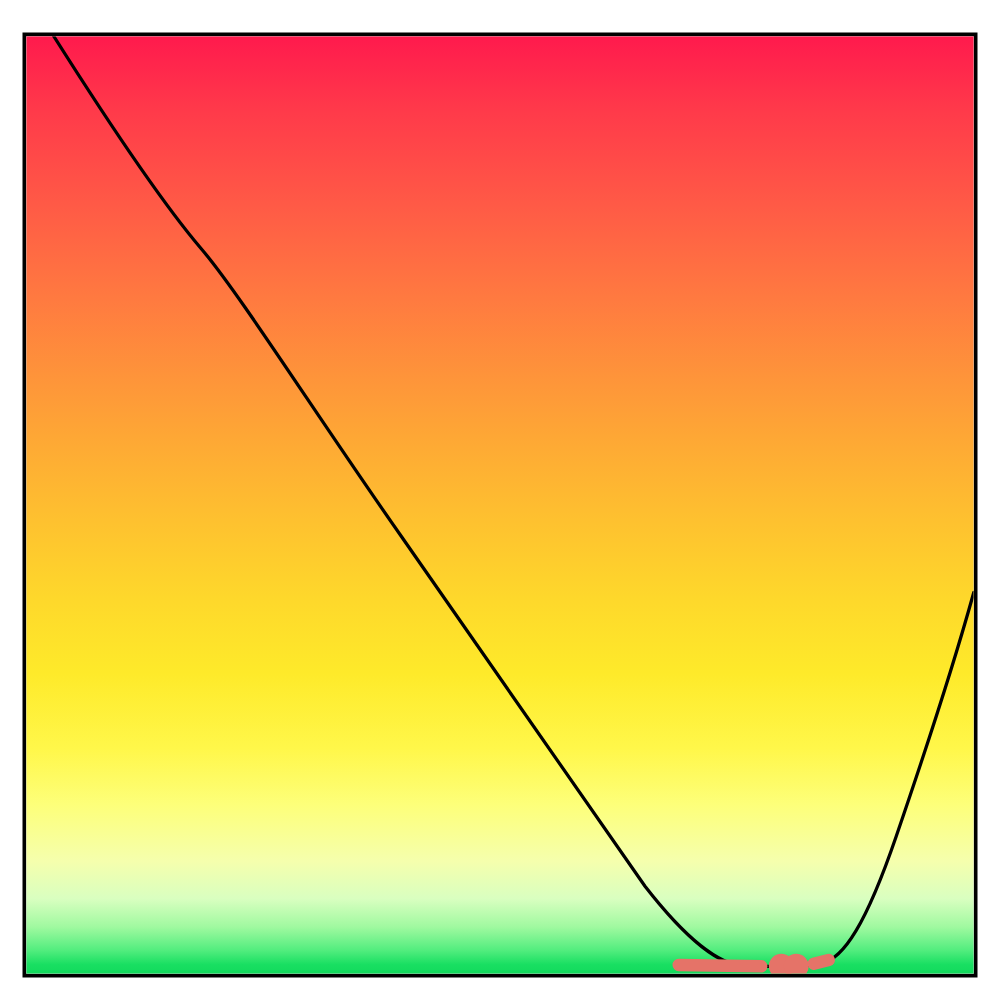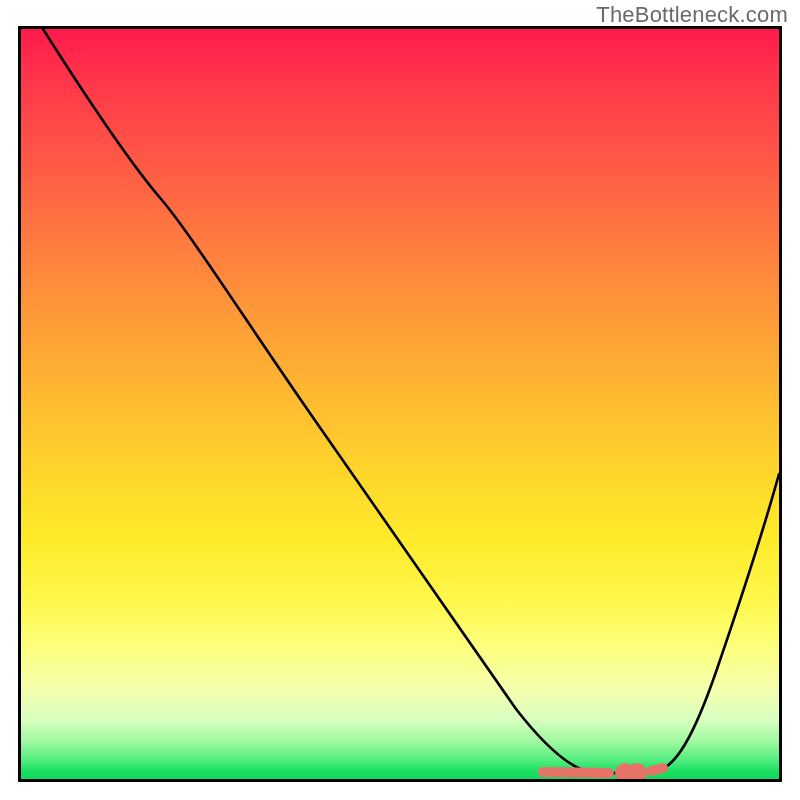--- a/index.html
+++ b/index.html
@@ -65,21 +65,20 @@
     inset: 0;
     width: 100%;
     height: 100%;
   }
 </style>
 </head>
 <body>
 
 <div class="container">
 
-  <div class="watermark">TheBottleneck.com</div>
 
   <div class="plot-frame">
     <div class="gradient"></div>
 
     <svg class="curve" viewBox="0 0 758 750" preserveAspectRatio="none">
 
       <path fill="none" stroke="#000" stroke-width="2.6" stroke-linecap="round" d="M 22 0
                C 60 60, 110 135, 140 170
                C 170 205, 230 300, 300 400
                C 370 500, 440 600, 495 680

